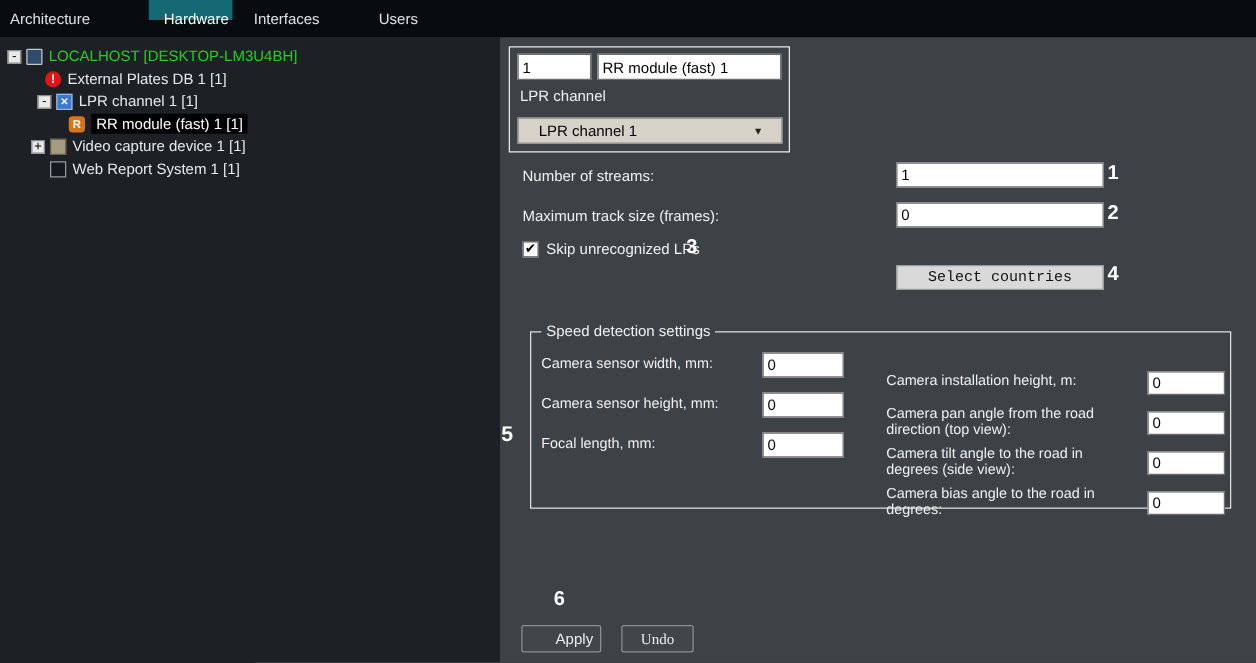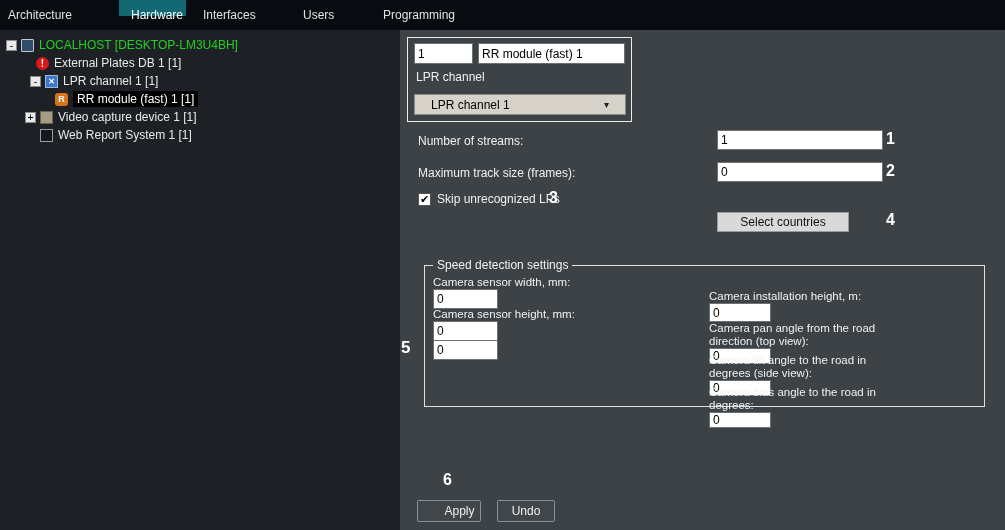--- a/index.html
+++ b/index.html
@@ -60,60 +60,59 @@
   #inp-streams { position:absolute; left:317px; top:100px; width:166px; height:20px; }
   #lbl-track   { left:18px; top:136px; }
   #inp-track   { position:absolute; left:317px; top:132px; width:166px; height:20px; }
 
   .checkrow { position:absolute; left:18px; top:162px; display:flex; align-items:center; cursor:default; }
   .checkbox { width:13px; height:13px; background:#fff; border:1px solid #555; display:inline-flex;
               align-items:center; justify-content:center; margin-right:6px; }
   .checkbox::after { content:"\2714"; font-size:11px; color:#000; line-height:1; }
   .checklabel { color:#f0f0f0; font-size:12px; }
 
-  .btn-countries { position:absolute; left:317px; top:182px; width:132px; height:20px;
+  .btn-countries { position:absolute; left:317px; top:182px; width:166px; height:20px;
                    background:#d9d9d9; border:1px solid #9b9b9b; font-size:12px; color:#111;
-                   font-family:Liberation Sans, sans-serif; cursor:default; }
+                   font-family:Liberation Mono, monospace; cursor:default; }
 
   .speed-group { position:absolute; left:24px; top:235px; width:561px; height:142px; border:1px solid #e0e0e0; }
   .legend { position:absolute; left:8px; top:-8px; background:#3d4246; padding:0 4px;
             font-size:12px; color:#f0f0f0; }
   .col-left  { position:absolute; left:8px;   top:10px; width:242px; }
   .col-right { position:absolute; left:284px; top:24px;  width:271px; }
-  .srow { display:flex; justify-content:space-between; height:32px;flex-direction:column; }
+  .srow { display:flex; align-items:center; justify-content:space-between; height:32px; }
   .slabel { font-size:11.5px; color:#f0f0f0; line-height:1.15; width:168px; }
   .slabel-r { width:186px; }
   .sinp   { width:65px; height:20px; flex:none; }
   .sinp-r { width:62px; height:19px; }
 
   .callout { position:absolute; color:#fff; font-weight:bold; font-size:16px; }
   #c1 { left:486px; top:100px; }
   #c2 { left:486px; top:132px; }
   #c3 { left:149px; top:159px; }
   #c4 { left:486px; top:181px; }
   #c5 { left:1px;   top:308px; font-size:17px; }
   #c6 { left:43px;  top:441px; }
 
   .btn { position:absolute; height:22px; background:#41464b; border:1px solid #8b9095;
          border-radius:2px; color:#eceff1; font-size:12px;
          font-family:"Liberation Sans", sans-serif; cursor:default; }
   #btn-apply { left:17px; top:470px; width:64px;padding-left:21px; }
-  #btn-undo  { left:97px; top:470px; width:58px; }
+  #btn-undo  { left:97px; top:470px; width:58px;font-family:Liberation Serif, serif; }
 </style>
 </head>
 <body>
 
 <div id="window">
 
   <div class="topbar">
     <div class="tab" id="tab-0">Architecture</div>
     <div class="tab active" id="tab-1">Hardware</div>
     <div class="tab" id="tab-2">Interfaces</div>
     <div class="tab" id="tab-3">Users</div>
-    <div class="tab" id="tab-4">Programming</div>
   </div>
 
   <div class="tree-panel">
     <div class="trow" style="padding-left:6px">
       <span class="expander minus"></span>
       <span class="ticon icon-computer"></span>
       <span class="green">LOCALHOST [DESKTOP-LM3U4BH]</span>
     </div>
     <div class="trow" style="padding-left:36px">
       <span class="ticon icon-alert"></span>
@@ -174,20 +173,21 @@
       <div class="col-left">
         <div class="srow">
           <span class="slabel">Camera sensor width, mm:</span>
           <input class="inp sinp" value="0" style="">
         </div>
         <div class="srow">
           <span class="slabel">Camera sensor height, mm:</span>
           <input class="inp sinp" value="0" style="">
         </div>
         <div class="srow">
+          <span class="slabel">Focal length, mm:</span>
           <input class="inp sinp" value="0" style="">
         </div>
       </div>
 
       <div class="col-right">
         <div class="srow">
           <span class="slabel slabel-r">Camera installation height, m:</span>
           <input class="inp sinp-r" value="0" style="">
         </div>
         <div class="srow">

